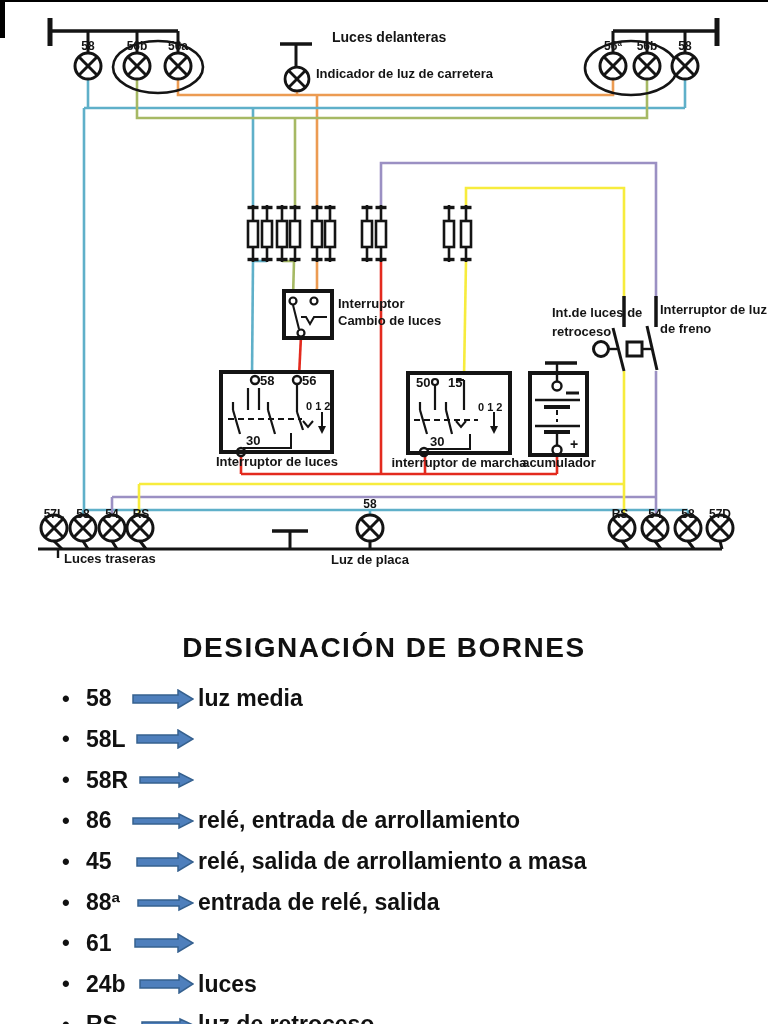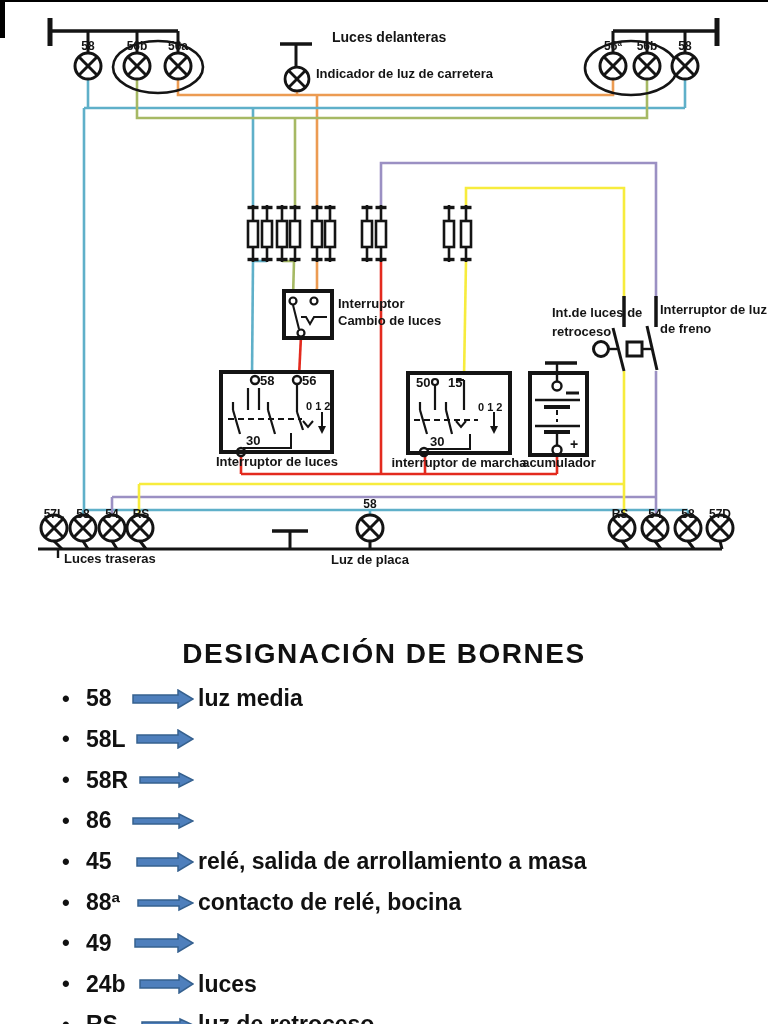--- a/index.html
+++ b/index.html
@@ -6,21 +6,21 @@
   .page{position:relative;width:768px;height:1024px;background:#fff;overflow:hidden;
         font-family:"Liberation Sans",sans-serif;color:#111;}
   .frame-top{position:absolute;left:0;top:0;width:768px;height:2px;background:#000;}
   .frame-corner{position:absolute;left:0;top:0;width:5px;height:38px;background:#000;}
   svg.diagram{position:absolute;left:0;top:0;}
   svg .wire{fill:none;stroke-width:2.6;stroke-linecap:butt;stroke-linejoin:miter;}
   svg .blk{stroke:#141414;fill:none;}
   svg text{fill:#151515;font-family:"Liberation Sans",sans-serif;font-weight:bold;}
   .t12{font-size:12px;} .t13{font-size:13px;} .t14{font-size:14px;} .t11{font-size:11px;}
   .legend{position:absolute;left:0;top:632px;width:768px;}
-  .legend-title{position:absolute;left:0;top:6px;width:768px;text-align:center;
+  .legend-title{position:absolute;left:0;top:0;width:768px;text-align:center;
       font-size:28px;font-weight:bold;letter-spacing:1.5px;}
   .lrow{position:absolute;left:0;width:768px;height:41px;display:flex;align-items:center;
       padding-left:62px;box-sizing:border-box;font-weight:bold;font-size:23px;}
   .bullet{display:inline-block;width:24px;font-size:22px;}
   .term{display:inline-block;min-width:46px;}
   .larrow{display:inline-block;width:62px;height:20px;margin-right:4px;}
   .larrow svg{display:block;}
   .ap{fill:#4E7FBC;stroke:#36618F;stroke-width:1.5;}
   .desc{white-space:nowrap;}
 </style>
@@ -284,44 +284,45 @@
         </span>
     </div>
     <div class="lrow" style="top:168.4px">
       <span class="bullet">•</span>
       <span class="term">86</span>
       <span class="larrow">
           <svg width="62" height="20" viewBox="0 0 62 20">
             <polygon class="ap" points="1,7 47,7 47,3 61,10 47,17 47,13 1,13"></polygon>
           </svg>
         </span>
+      <span class="desc">relé, entrada de arrollamiento</span>
     </div>
     <div class="lrow" style="top:209.2px">
       <span class="bullet">•</span>
       <span class="term">45</span>
       <span class="larrow">
           <svg width="62" height="20" viewBox="0 0 62 20">
             <polygon class="ap" points="5,6 46,6 46,1 61,10 46,19 46,14 5,14"></polygon>
           </svg>
         </span>
       <span class="desc">relé, salida de arrollamiento a masa</span>
     </div>
     <div class="lrow" style="top:250px">
       <span class="bullet">•</span>
       <span class="term">88ª</span>
       <span class="larrow">
           <svg width="62" height="20" viewBox="0 0 62 20">
             <polygon class="ap" points="6,7 47,7 47,3 61,10 47,17 47,13 6,13"></polygon>
           </svg>
         </span>
-      <span class="desc">contacto de relé, bocina</span>
+      <span class="desc">entrada de relé, salida</span>
     </div>
     <div class="lrow" style="top:290.8px">
       <span class="bullet">•</span>
-      <span class="term">49</span>
+      <span class="term">61</span>
       <span class="larrow">
           <svg width="62" height="20" viewBox="0 0 62 20">
             <polygon class="ap" points="3,6 46,6 46,1 61,10 46,19 46,14 3,14"></polygon>
           </svg>
         </span>
     </div>
     <div class="lrow" style="top:331.6px">
       <span class="bullet">•</span>
       <span class="term">24b</span>
       <span class="larrow">

